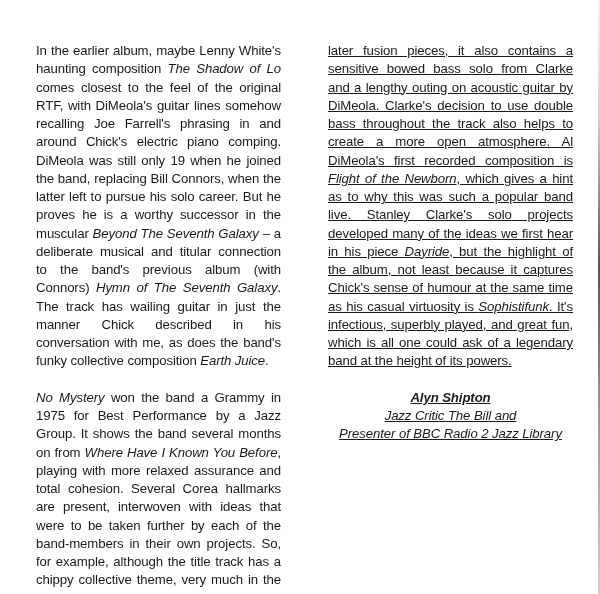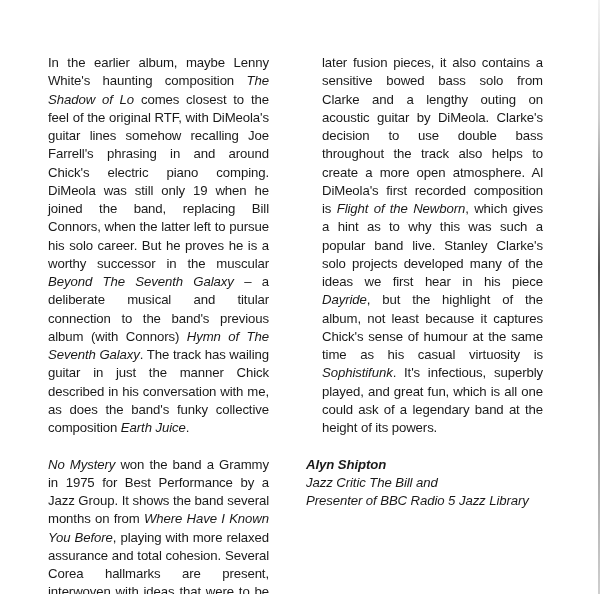--- a/index.html
+++ b/index.html
@@ -12,26 +12,26 @@
   .page-edge {
     position: absolute; right: 0; top: 0; width: 2px; height: 594px;
     background: linear-gradient(to bottom, #f2f2f2 0%, #cfcfcf 20%, #555 45%, #9a9a9a 70%, #cfcfcf 100%);
   }
   .col {
     position: absolute; top: 38px;
     font-size: 13.2px; line-height: 18.25px;
     text-align: justify; letter-spacing: -0.1px;
   }
   .col.left { left: 32px; width: 253px; }
-  .col.right { left: 306px; width: 253px; }
-  .col p { margin: 16px; }
+  .col.right { left: 324px; width: 253px; text-decoration: underline; }
+  .col p { margin: 4px; }
   .col p + p { margin-top: 18.25px; }
   em { font-style: italic; }
   .signature {
-    margin-top: 18.25px; text-align: left;
+    margin-top: 18.25px; text-align: center;
   }
   .signature .name { font-weight: bold; font-style: italic; display: block; }
   .signature .role { font-style: italic; display: block; }
 </style>
 </head>
 <body>
 
 <div class="page-edge"></div>
 
 <div class="col left">
@@ -43,15 +43,15 @@
   </p>
 </div>
 
 <div class="col right">
   <p>
     <span>later fusion pieces, it also contains a sensitive bowed bass solo from Clarke and a lengthy outing on acoustic guitar by DiMeola. Clarke's decision to use double bass throughout the track also helps to create a more open atmosphere. Al DiMeola's first recorded composition is </span><em>Flight of the Newborn</em><span>, which gives a hint as to why this was such a popular band live. Stanley Clarke's solo projects developed many of the ideas we first hear in his piece </span><em>Dayride</em><span>, but the highlight of the album, not least because it captures Chick's sense of humour at the same time as his casual virtuosity is </span><em>Sophistifunk</em><span>. It's infectious, superbly played, and great fun, which is all one could ask of a legendary band at the height of its powers.</span>
   </p>
   <div class="signature">
     <span class="name">Alyn Shipton</span>
     <span class="role">Jazz Critic The Bill and</span>
-    <span class="role">Presenter of BBC Radio 5 Jazz Library</span>
+    <span class="role">Presenter of BBC Radio 2 Jazz Library</span>
   </div>
 </div>
 
 </body></html>

